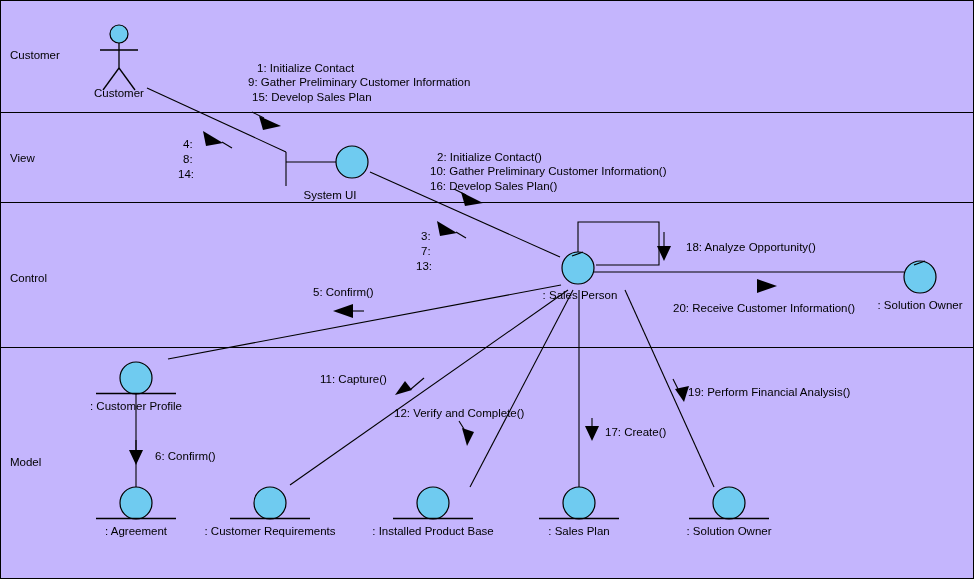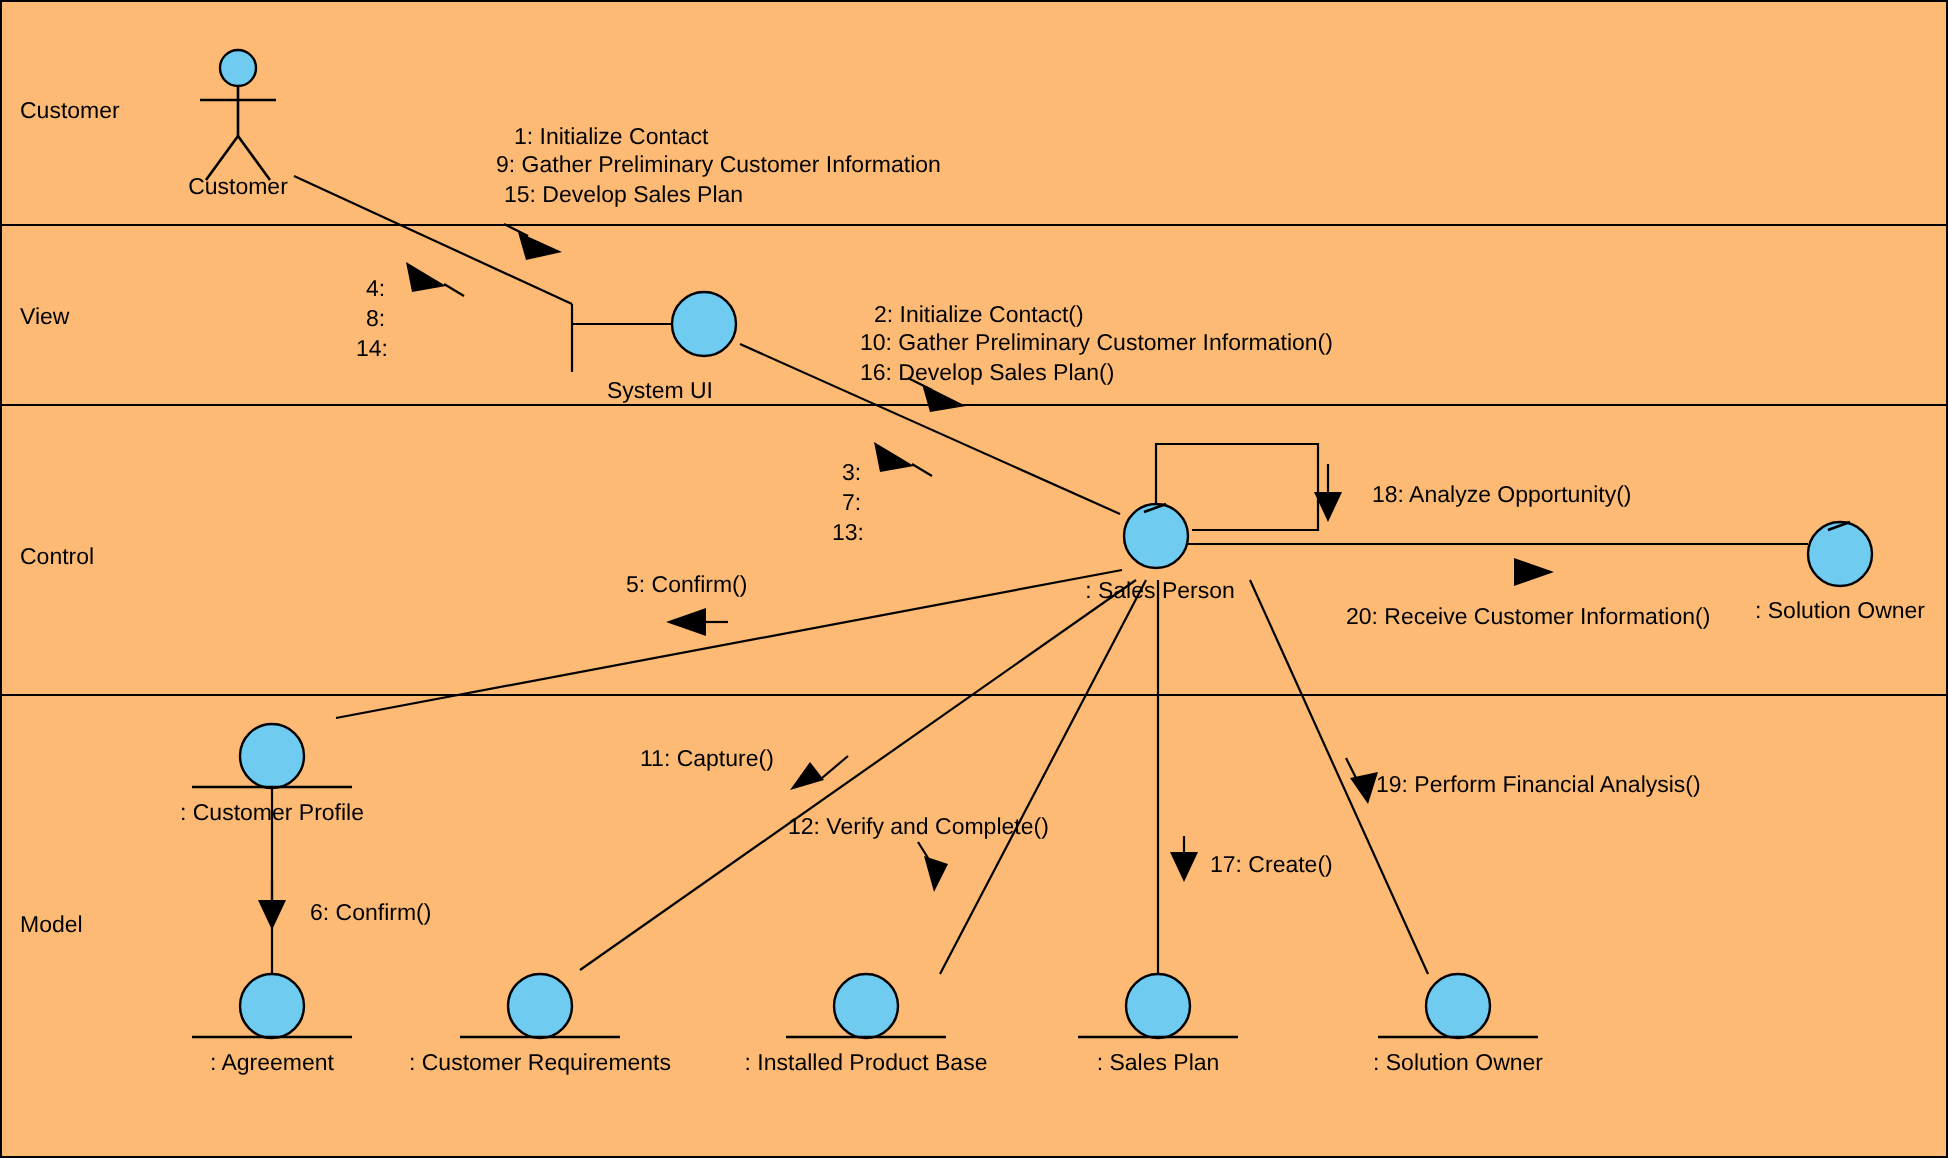--- a/index.html
+++ b/index.html
@@ -7,21 +7,21 @@
     padding: 0;
     background: #ffffff;
   }
   body {
     font-family: "Liberation Sans", sans-serif;
   }
   #diagram-root {
     position: relative;
     width: 974px;
     height: 579px;
-    background: #fdba74;
+    background: #c4b5fd;
     overflow: hidden;
   }
   svg.canvas {
     position: absolute;
     top: 0;
     left: 0;
     width: 974px;
     height: 579px;
     display: block;
   }

